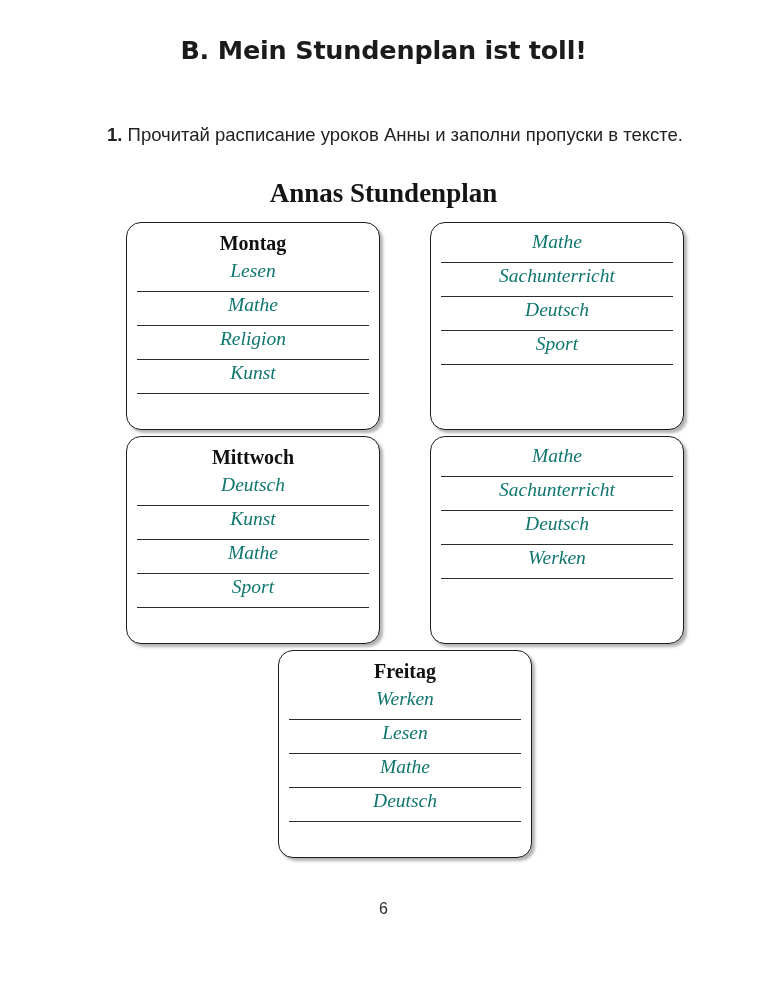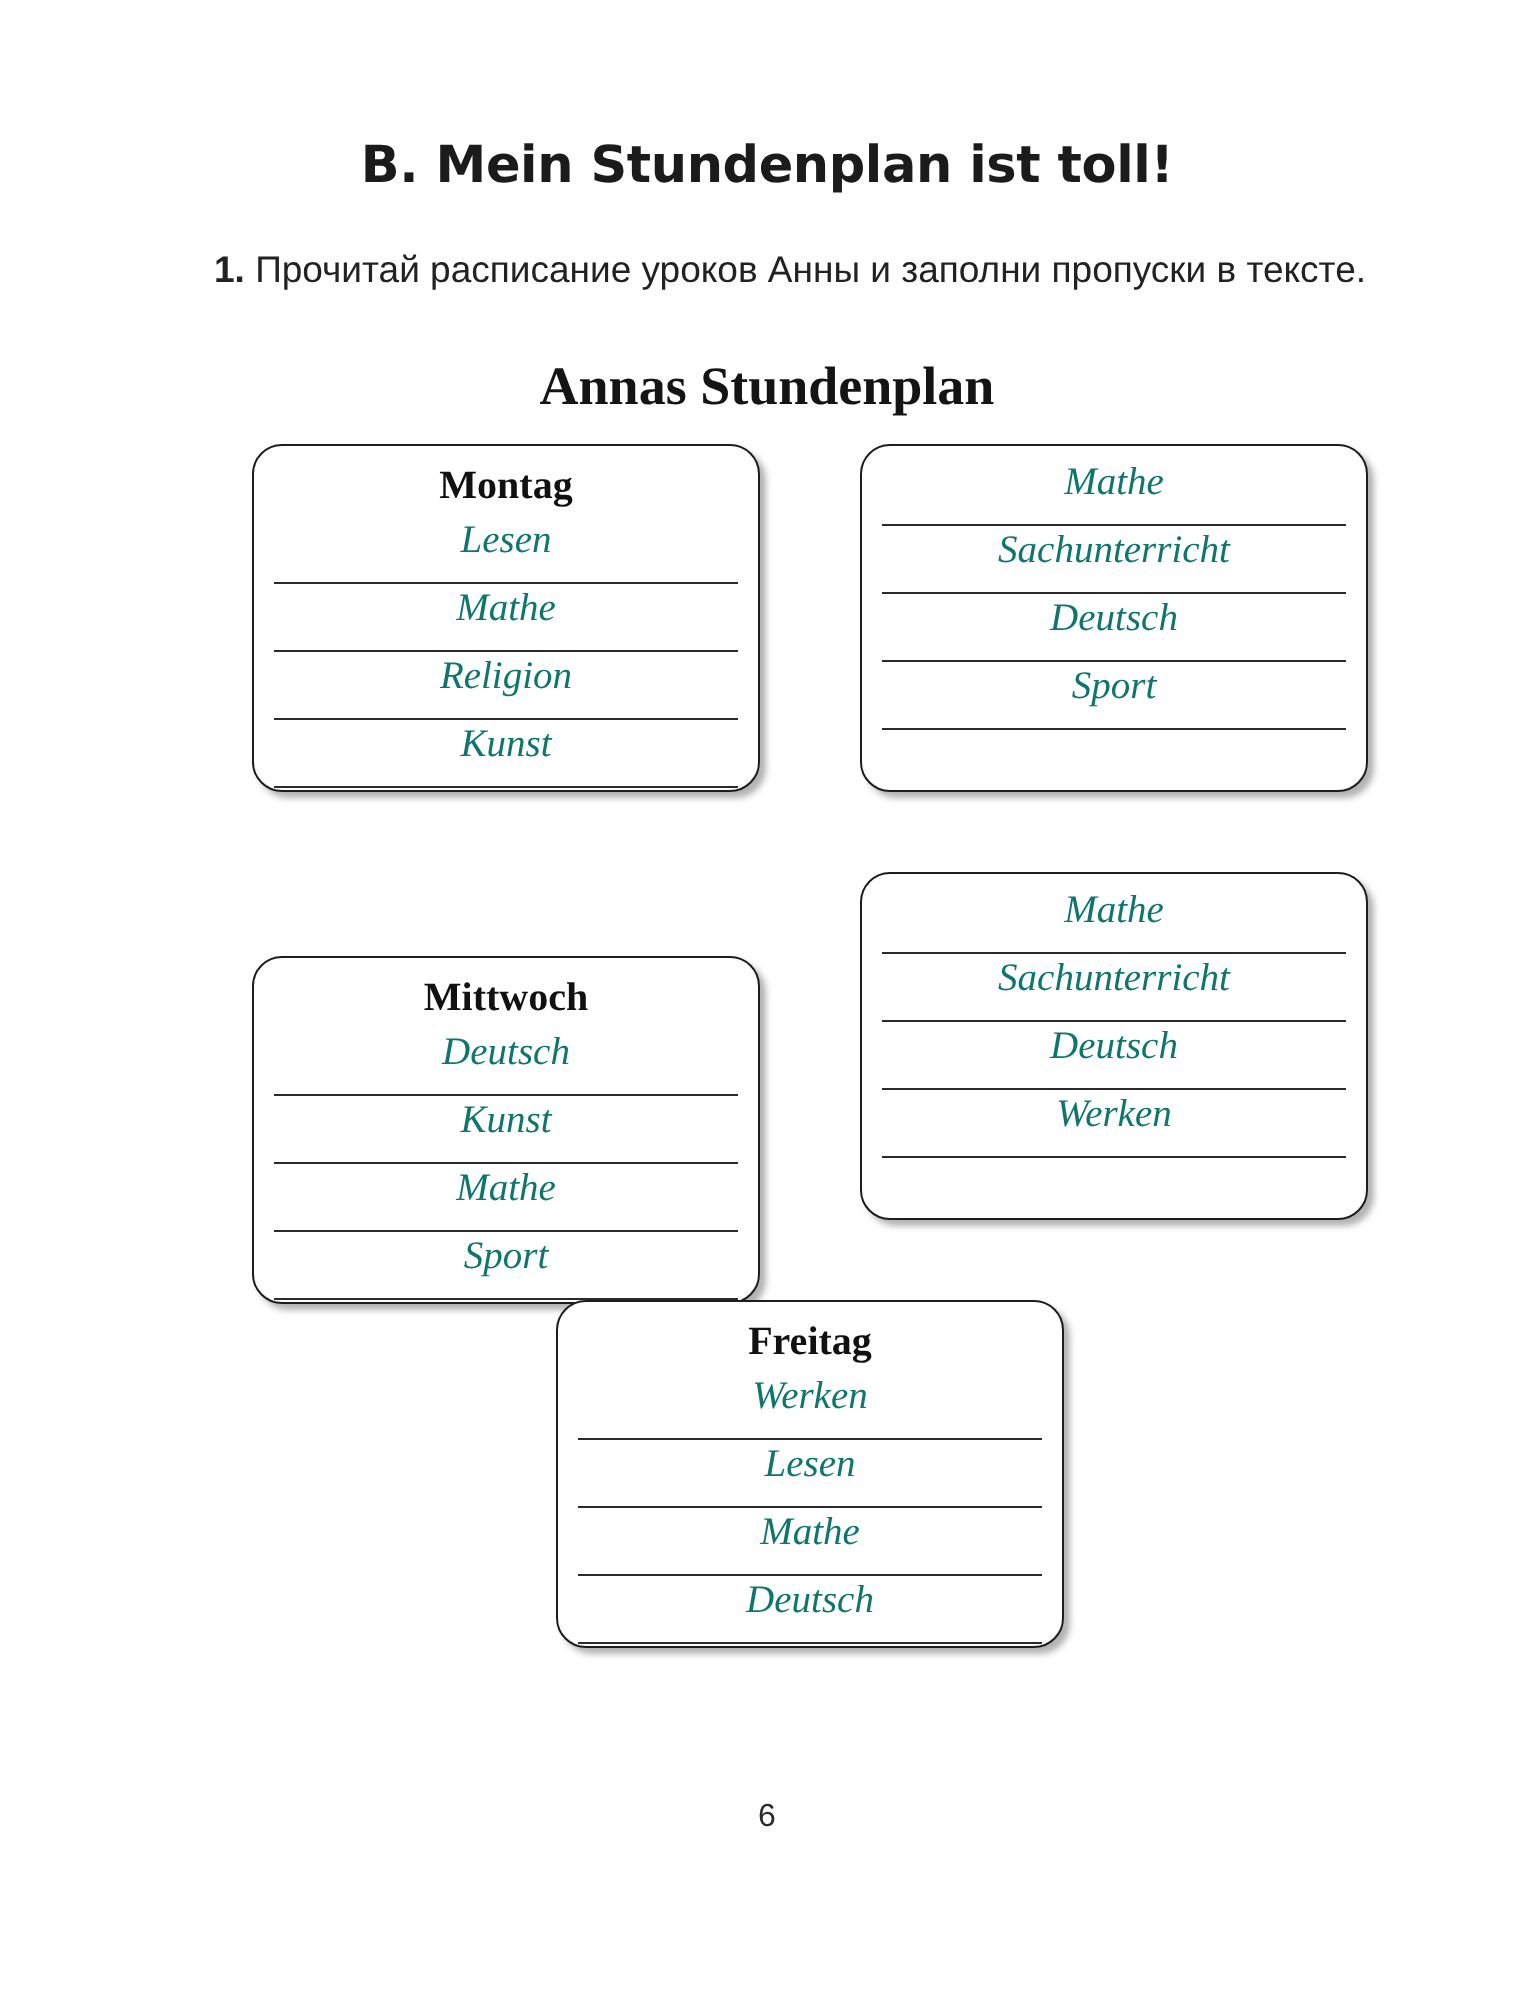--- a/index.html
+++ b/index.html
@@ -18,21 +18,21 @@
   }
 
   .page {
     position: absolute;
     inset: 0;
   }
 
   
   .section-title {
     position: absolute;
-    top: 68px;
+    top: 35px;
     left: 0;
     width: 767px;
     text-align: center;
     font-family: "DejaVu Sans", sans-serif;
     font-size: 25.5px;
     font-weight: 700;
     letter-spacing: -0.2px;
     color: #1b1b1b;
   }
 
@@ -77,32 +77,32 @@
     position: absolute;
     top: 0;
     left: 0;
     width: 767px;
     height: 1000px;
   }
 
   .day-card {
     position: absolute;
     width: 254px;
-    height: 174px;
+    height: 208px;
     box-sizing: border-box;
     background: #ffffff;
     border: 1.6px solid #1d1d1d;
     border-radius: 15px;
     box-shadow: 3px 3px 3px rgba(0, 0, 0, 0.30);
     padding: 6px 10px 0 10px;
   }
 
   .card-r1c1 { left: 126px; top: 222px; }
   .card-r1c2 { left: 430px; top: 222px; }
-  .card-r2c1 { left: 126px; top: 436px; margin-top: 42px; }
+  .card-r2c1 { left: 126px; top: 436px; }
   .card-r2c2 { left: 430px; top: 436px; }
   .card-r3c1 { left: 278px; top: 650px; }
 
   .day-name {
     font-family: "Liberation Serif", serif;
     font-weight: 700;
     font-size: 20px;
     text-align: center;
     color: #111111;
     line-height: 28px;

